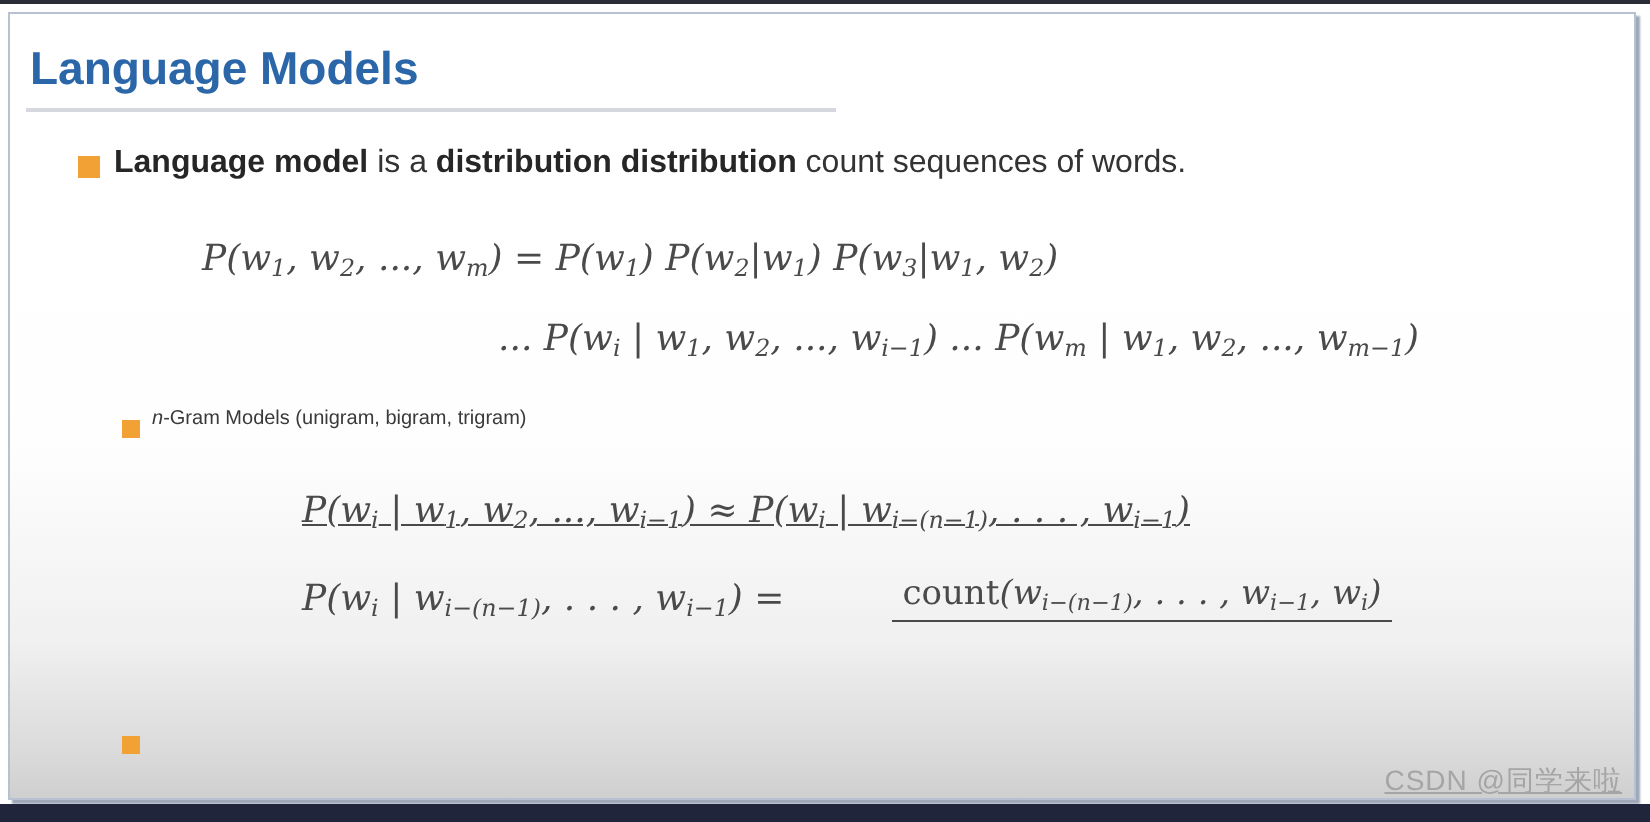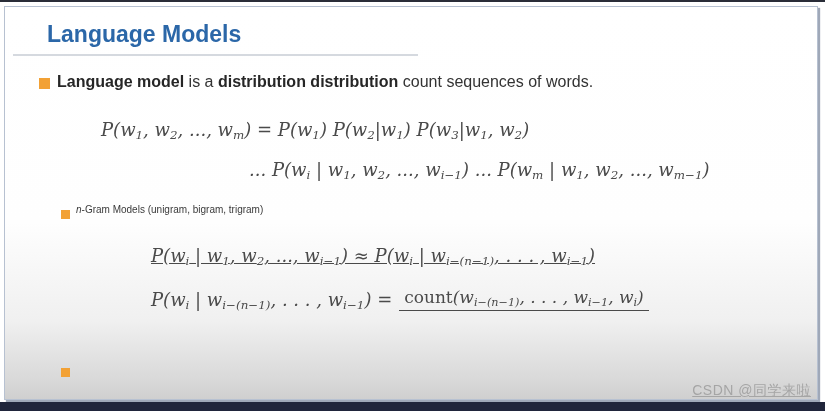--- a/index.html
+++ b/index.html
@@ -11,39 +11,39 @@
   .top-line{position:absolute;top:0;left:0;width:100%;height:2px;background:#2a2d38;}
   .bottom-bar{position:absolute;bottom:0;left:0;width:100%;height:9px;background:#20253b;}
   .slide{
     position:absolute;left:4px;top:6px;width:812px;height:392px;
     border:1px solid #b7c1d1;
     box-shadow:2px 2px 1px #9fa8b8;
     background:linear-gradient(180deg,#ffffff 0%,#fefefe 55%,#f0f0f0 80%,#d9d9d9 95%,#cfcfcf 100%);
   }
   .slide-title{
     position:absolute;left:10px;top:14px;
-    font-size:23px;font-weight:bold;color:#2b67a8;letter-spacing:0px;margin-left:32px;
+    font-size:23px;font-weight:bold;color:#2b67a8;letter-spacing:0px;
   }
   .title-rule{position:absolute;left:8px;top:47px;width:405px;height:2px;background:#d5d9df;}
   .bullet-sq{position:absolute;background:#f2a135;}
   .sq-lg{width:11px;height:11px;}
   .sq-sm{width:9px;height:9px;}
   .body-text{position:absolute;font-size:16px;color:#333333;white-space:nowrap;}
   .sub-bullet-text{position:absolute;font-size:10px;color:#3a3a3a;white-space:nowrap;}
   .bold{font-weight:bold;color:#262626;margin-top:12px;}
   .math{
     position:absolute;white-space:nowrap;
     font-family:"DejaVu Serif",serif;font-style:italic;
     font-size:18px;color:#4a4a4a;
   }
   .msub{font-size:66%;position:relative;bottom:-0.28em;}
   .mrm{font-style:normal;}
-  .count-row{display:flex;align-items:center;gap:7px;}
+  .count-row{display:flex;align-items:center;gap:18px;}
   .count-row .math-inline{white-space:nowrap;font-family:"DejaVu Serif",serif;font-style:italic;font-size:18px;color:#4a4a4a;}
-  .frac{display:inline-flex;flex-direction:column;text-align:center;font-size:17px;}
+  .frac{display:inline-flex;flex-direction:column;text-align:center;font-size:17px;margin-left:36px;}
   .frac .num{border-bottom:1.5px solid #4a4a4a;padding:0 5px 3px 5px;}
   .frac .den{padding-top:3px;}
   .watermark{
     position:absolute;right:6px;top:375px;
     font-size:14px;color:#a5a5a5;letter-spacing:0.5px;text-decoration:underline;
   }
   .italic{font-style:italic;}
 </style>
 </head>
 <body>

